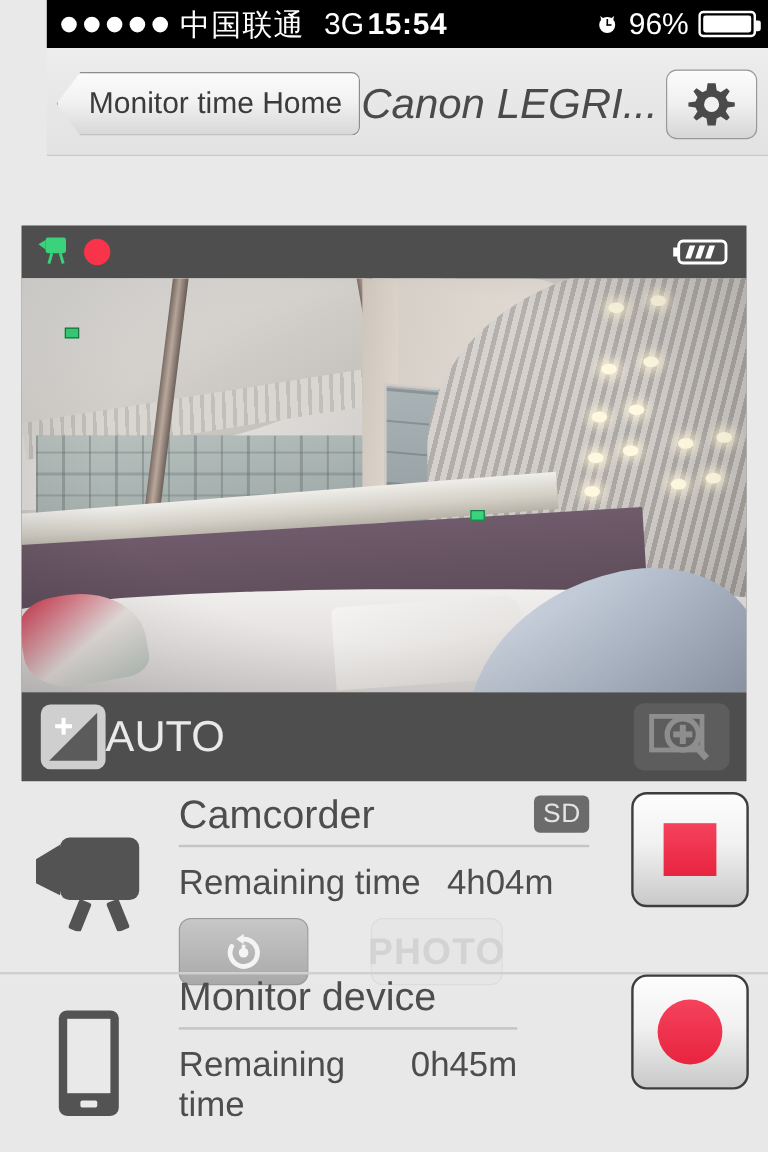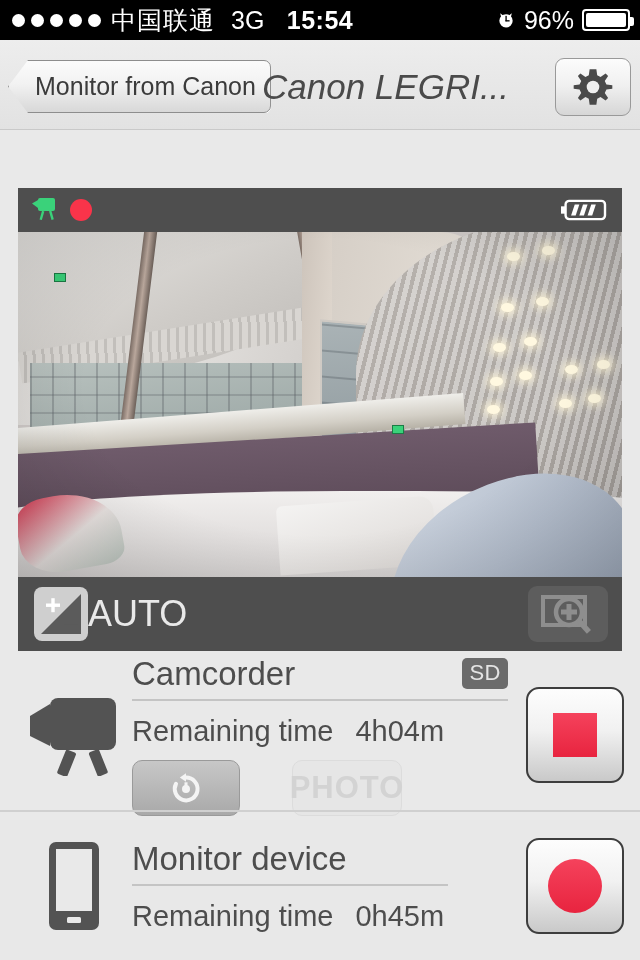--- a/index.html
+++ b/index.html
@@ -8,20 +8,21 @@
     width: 640px; height: 960px;
     background: #e8e8e8;
     font-family: "Liberation Sans", sans-serif;
     overflow: hidden;
   }
 
   #app {
     position: relative;
     width: 640px; height: 820px;
     background: #e9e9e9;
+    padding-left: 39px;
   }
 
   
   .statusbar {
     position: relative;
     height: 40px;
     background: #000;
     color: #fff;
     display: flex;
     align-items: center;
@@ -252,22 +253,23 @@
     border-radius: 9px;
     background: #5d5d5d;
     display: flex; align-items: center; justify-content: center;
   }
 
   
   .rows { position: absolute; left: 0; top: 660px; width: 640px; }
   .row {
     position: relative;
     height: 150px;
-    display: flex; align-items: center;
+    display: flex; 
     padding: 0 16px;
+    gap: 17px;
   }
   .row + .row { border-top: 2px solid #d0d0d0; }
   .row-icon {
     width: 116px; min-width: 116px;
     display: flex; align-items: center; justify-content: center;
   }
   .row-main { flex: 1; position: relative; padding-right: 10px; }
   .row-titleline {
     display: flex; align-items: flex-end; justify-content: space-between;
     border-bottom: 2px solid #c4c4c4;
@@ -352,21 +354,21 @@
         <path d="M19 4 L15 7 L17.5 9.5 Z" fill="#fff"></path>
       </svg>
       <span class="sb-batt-pct">96%</span>
       <span class="sb-batt">
         <span class="sb-batt-fill"></span>
       </span>
     </div>
   </div>
 
   <div class="navbar">
-    <div class="backbtn">Monitor from Canon</div>
+    <div class="backbtn">Monitor time Home</div>
     <div class="nav-title">Canon LEGRI...</div>
     <div class="gearbtn">
       <svg width="42" height="42" viewBox="0 0 100 100">
         <g fill="#4a4a4a">
           <path d="M50 8 L58 8 L60 22 L68 26 L80 18 L86 24 L78 36 L82 44 L96 46 L96 54 L82 56 L78 64 L86 76 L80 82 L68 74 L60 78 L58 92 L50 92 L42 92 L40 78 L32 74 L20 82 L14 76 L22 64 L18 56 L4 54 L4 46 L18 44 L22 36 L14 24 L20 18 L32 26 L40 22 L42 8 Z"></path>
         </g>
         <circle cx="50" cy="50" r="15" fill="#f0f0f0"></circle>
       </svg>
     </div>
   </div>

